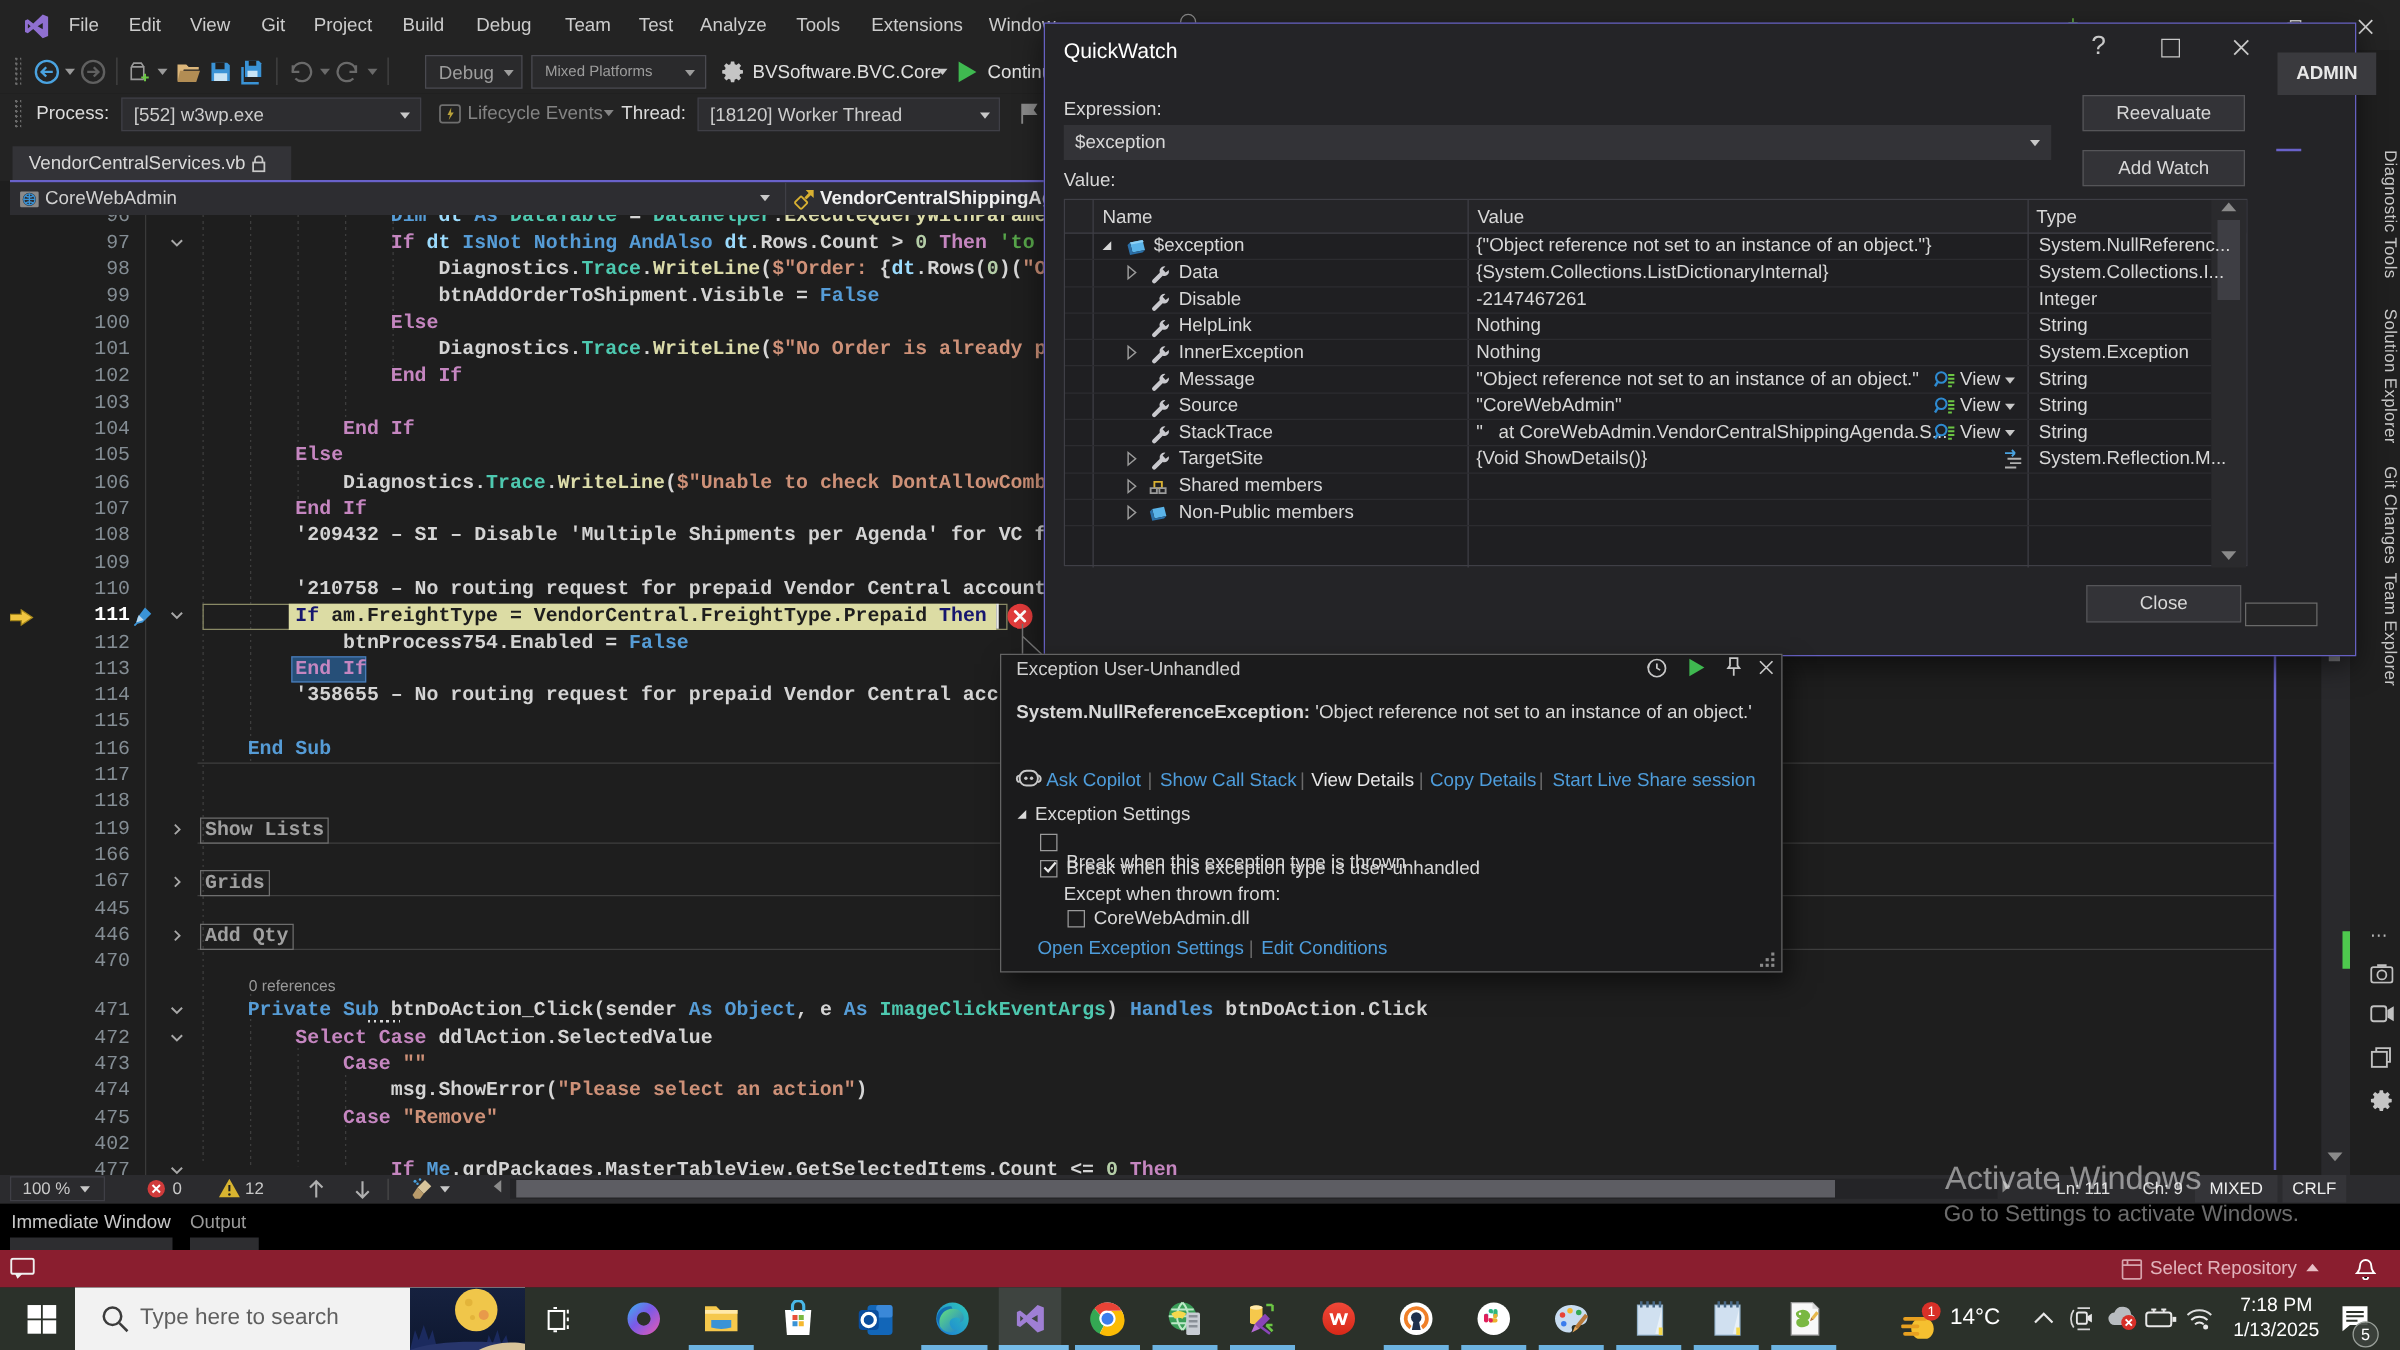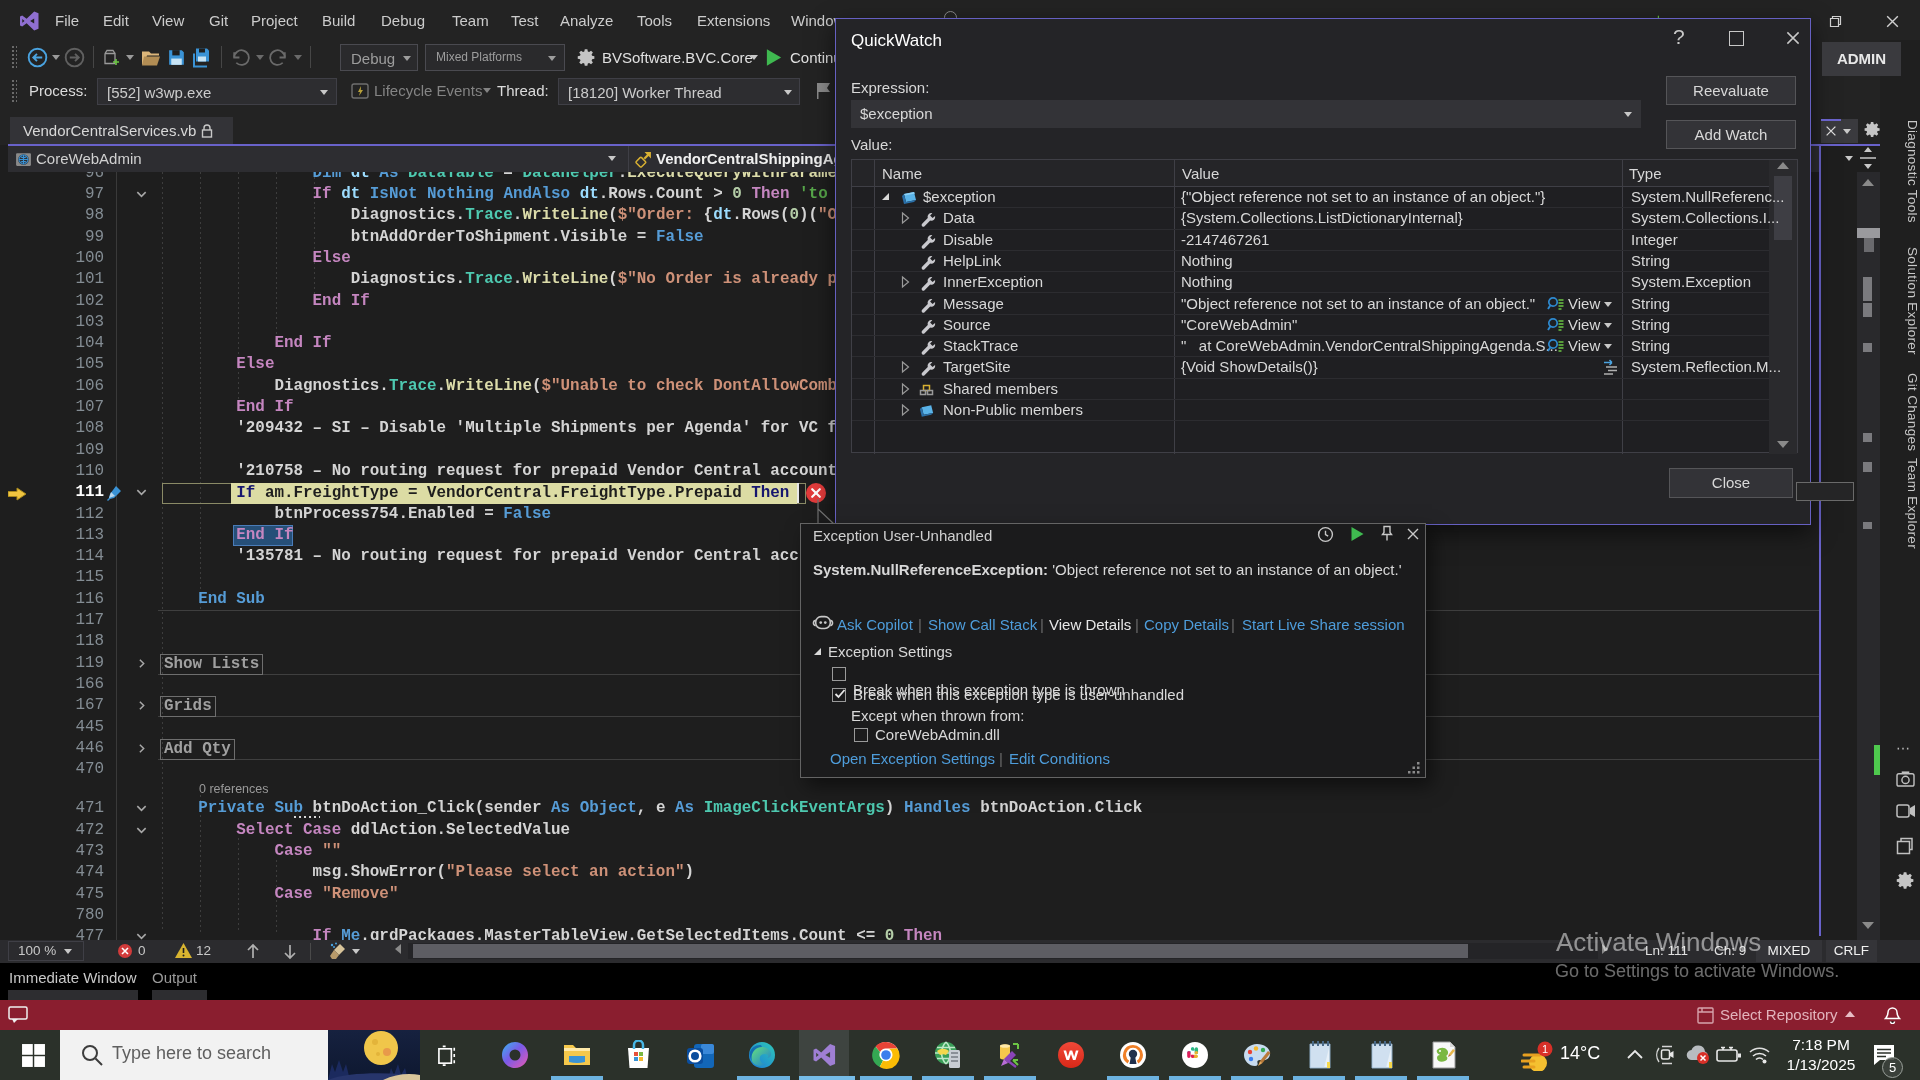--- a/index.html
+++ b/index.html
@@ -218,21 +218,21 @@
   <div class="ln" style="top:673.9px">166</div>
   <div class="ln" style="top:695.2px">167</div>
   <div class="ln" style="top:716.5px">445</div>
   <div class="ln" style="top:737.8px">446</div>
   <div class="ln" style="top:759.1px">470</div>
   <div class="ln" style="top:798.4px">471</div>
   <div class="ln" style="top:819.7px">472</div>
   <div class="ln" style="top:841px">473</div>
   <div class="ln" style="top:862.3px">474</div>
   <div class="ln" style="top:883.6px">475</div>
-  <div class="ln" style="top:904.9px">780</div>
+  <div class="ln" style="top:904.9px">402</div>
   <div class="ln" style="top:926.2px">477</div>
 
   <svg class="abs" style="left:135px;top:188px" width="13" height="13" viewBox="0 0 14 14">
         <path fill="none" stroke="#a8a8a8" stroke-width="1.7" d="M2.5 4.5 7 9l4.5-4.5"></path>
       </svg>
   <svg class="abs" style="left:135px;top:486px" width="13" height="13" viewBox="0 0 14 14">
         <path fill="none" stroke="#a8a8a8" stroke-width="1.7" d="M2.5 4.5 7 9l4.5-4.5"></path>
       </svg>
   <svg class="abs" style="left:136px;top:657px" width="12" height="13" viewBox="0 0 14 14">
         <path fill="none" stroke="#a8a8a8" stroke-width="1.7" d="M4.5 2.5 9 7l-4.5 4.5"></path>
@@ -282,21 +282,21 @@
   <div class="cl" style="top:290.5px">                <span class="kp">End If</span></div>
   <div class="cl" style="top:333.1px">            <span class="kp">End If</span></div>
   <div class="cl" style="top:354.4px">        <span class="kp">Else</span></div>
   <div class="cl" style="top:375.7px">            Diagnostics.<span class="ty">Trace</span>.<span class="me">WriteLine</span>(<span class="st">$"Unable to check DontAllowComb</span></div>
   <div class="cl" style="top:397px">        <span class="kp">End If</span></div>
   <div class="cl cm" style="top:418.3px">        '209432 – SI – Disable 'Multiple Shipments per Agenda' for VC f</div>
   <div class="cl cm" style="top:460.9px">        '210758 – No routing request for prepaid Vendor Central account</div>
   <div class="cl" style="top:482.6px;color:#1e1e1e">        <span style="color:#16166e">If</span> am.FreightType = VendorCentral.FreightType.Prepaid <span style="color:#16166e">Then</span></div>
   <div class="cl" style="top:503.5px">            btnProcess754.Enabled = <span class="kb">False</span></div>
   <div class="cl" style="top:524.8px">        <span class="kp">End If</span></div>
-  <div class="cl cm" style="top:546.1px">        '135781 – No routing request for prepaid Vendor Central acc</div>
+  <div class="cl cm" style="top:546.1px">        '358655 – No routing request for prepaid Vendor Central acc</div>
   <div class="cl" style="top:588.7px">    <span class="kb">End Sub</span></div>
 
   <div class="abs mono" style="left:160px;top:653.6px;height:21px;border:1px solid #6e6e6e;color:#a0a0a0;font-size:15.9px;font-weight:bold;line-height:19px;padding:0 3px">Show Lists</div>
   <div class="abs mono" style="left:160px;top:696.2px;height:21px;border:1px solid #6e6e6e;color:#a0a0a0;font-size:15.9px;font-weight:bold;line-height:19px;padding:0 3px">Grids</div>
   <div class="abs mono" style="left:160px;top:738.8px;height:21px;border:1px solid #6e6e6e;color:#a0a0a0;font-size:15.9px;font-weight:bold;line-height:19px;padding:0 3px">Add Qty</div>
 
   <div class="abs" style="left:199px;top:782px;color:#999999;font-size:12.5px">0 references</div>
   <div class="abs" style="left:294px;top:816px;width:26px;height:2px;background-image:repeating-linear-gradient(to right,#d8d8d8 0 2px,transparent 2px 5px)"></div>
   <div class="cl" style="top:798.4px">    <span class="kb">Private</span> <span class="kb">Sub</span> btnDoAction_Click(sender <span class="kb">As</span> <span class="kb">Object</span>, e <span class="kb">As</span> <span class="ty">ImageClickEventArgs</span>) <span class="kb">Handles</span> btnDoAction.Click</div>
   <div class="cl" style="top:819.7px">        <span class="kp">Select Case</span> ddlAction.SelectedValue</div>
@@ -659,21 +659,21 @@
   <svg class="abs" style="left:1872px;top:13px" width="24" height="24" viewBox="0 0 24 24">
       <path fill="#ffffff" d="M2 2h20v15H8l-6 5z"></path>
       <g stroke="#2b312a" stroke-width="1.6">
         <path d="M5 6.5h14M5 10h14M5 13.5h9"></path>
       </g>
     </svg>
   <div class="abs" style="left:1881px;top:1057px"></div>
   <div class="abs" style="left:1882px;top:27px;width:21px;height:21px;border-radius:50%;background:rgba(60,66,60,.9);border:1px solid #9aa09a;color:#fff;font-size:13px;text-align:center;line-height:20px">5</div>
 </div>
 
-<div class="abs" id="quickwatch" style="left:835px;top:18px;width:976px;height:507px;background:#242427;border:1px solid #6660c2;box-shadow:0 8px 22px rgba(0,0,0,.55);font-size:15px;color:#d8d8d8">
+<div class="abs" id="quickwatch" style="left:835px;top:18px;width:1050px;height:507px;background:#242427;border:1px solid #6660c2;box-shadow:0 8px 22px rgba(0,0,0,.55);font-size:15px;color:#d8d8d8">
   <span class="abs" style="left:15px;top:12px;font-size:17px;color:#ffffff">QuickWatch</span>
   <span class="abs" style="left:837px;top:6px;font-size:21px;color:#c8c8c8">?</span>
   <div class="abs" style="left:893px;top:12px;width:15px;height:15px;border:1.5px solid #c8c8c8"></div>
   <svg class="abs" style="left:948px;top:10px" width="18" height="18" viewBox="0 0 16 16">
       <path stroke="#c8c8c8" stroke-width="1.3" d="M3 3l10 10M13 3L3 13"></path>
     </svg>
   <span class="abs" style="left:15px;top:60px">Expression:</span>
   <div class="abs" style="left:15px;top:81px;width:790px;height:28px;background:#333337">
       <span style="position:absolute;left:9px;top:5px">$exception</span>
     <span class="caret abs" style="left:773px;top:12px"></span>

